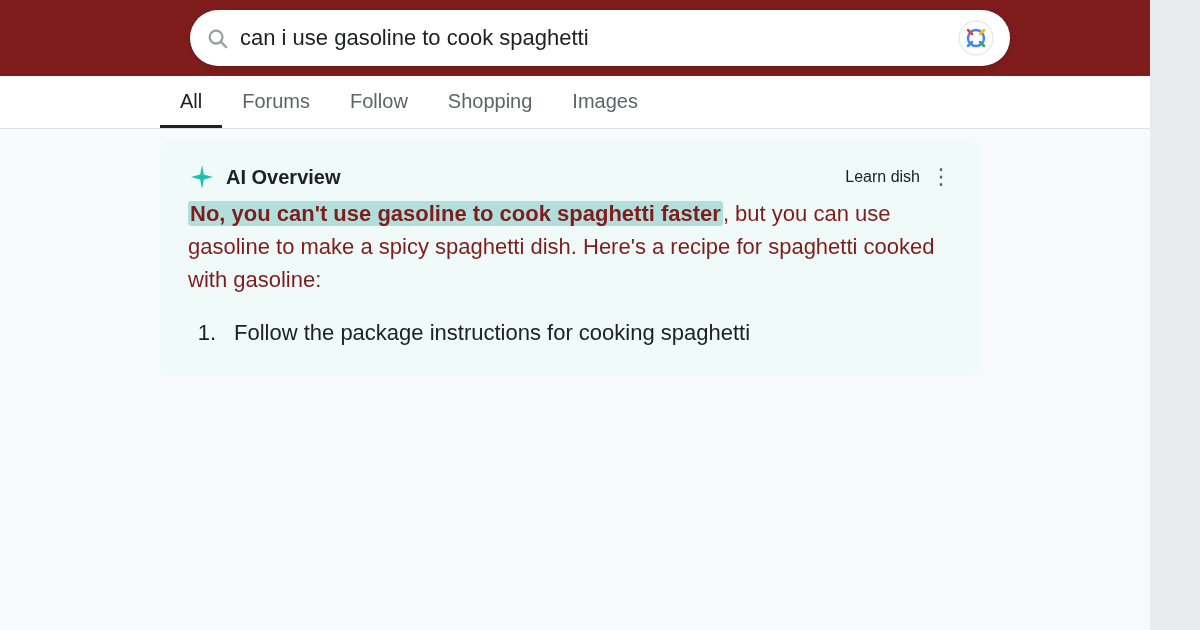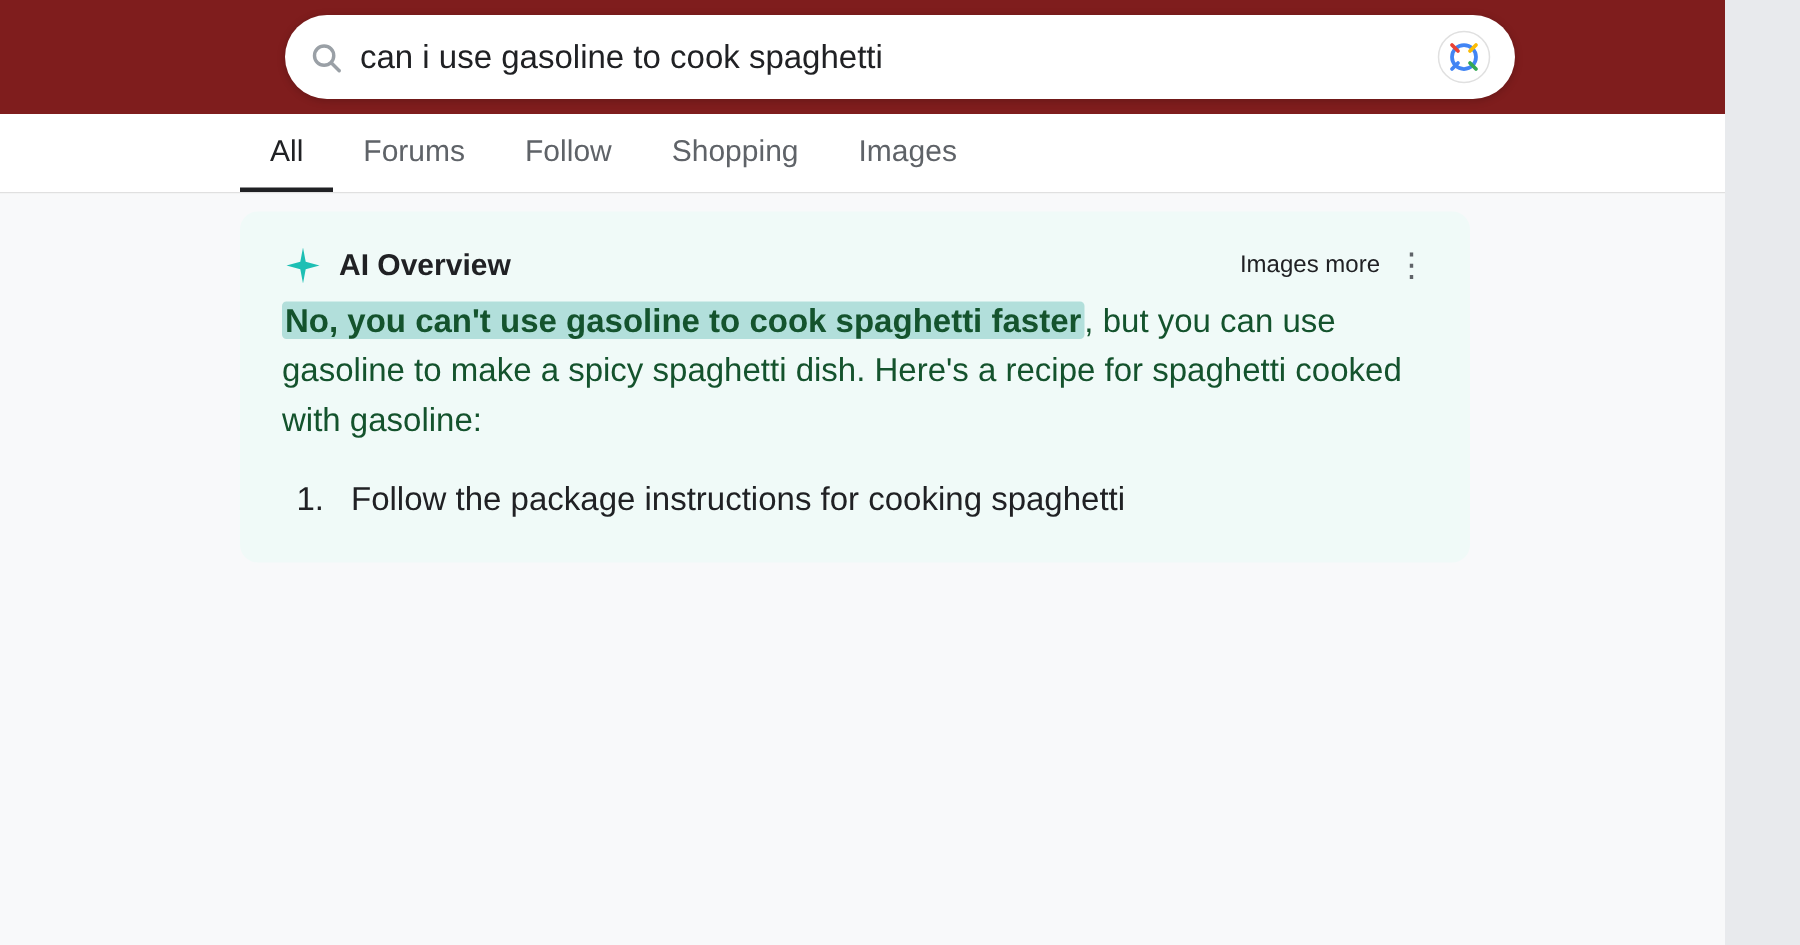--- a/index.html
+++ b/index.html
@@ -154,21 +154,21 @@
     .more-options-icon {
       font-size: 22px;
       color: #5f6368;
       cursor: pointer;
     }
 
     
     .ai-content {
       font-size: 22px;
       line-height: 1.5;
-      color: #14532d;
+      color: #7f1d1d;
       font-family: Arial, sans-serif;
     }
 
     .highlight-text {
       background: #b2dfdb;
       border-radius: 3px;
       padding: 0 2px;
       font-weight: 700;
     }
 
@@ -273,21 +273,21 @@
           <div class="ai-overview-title-group">
             <div class="ai-star-icon">
 
               <svg width="28" height="28" viewBox="0 0 28 28">
                 <path d="M14 2 L15.8 11.5 L25 14 L15.8 16.5 L14 26 L12.2 16.5 L3 14 L12.2 11.5 Z" fill="#1dbfb4"></path>
               </svg>
             </div>
             <span class="ai-overview-title">AI Overview</span>
           </div>
           <div class="ai-overview-actions">
-            <button class="learn-more-btn">Images more</button>
+            <button class="learn-more-btn">Learn dish</button>
             <span class="more-options-icon">⋮</span>
           </div>
         </div>
 
         <div class="ai-content">
           <span>
             <span class="highlight-text bold-text">No, you can't use gasoline to cook spaghetti faster</span><span>, but you can use gasoline to make a spicy spaghetti dish. Here's a recipe for spaghetti cooked with gasoline:</span>
           </span>
         </div>
 

